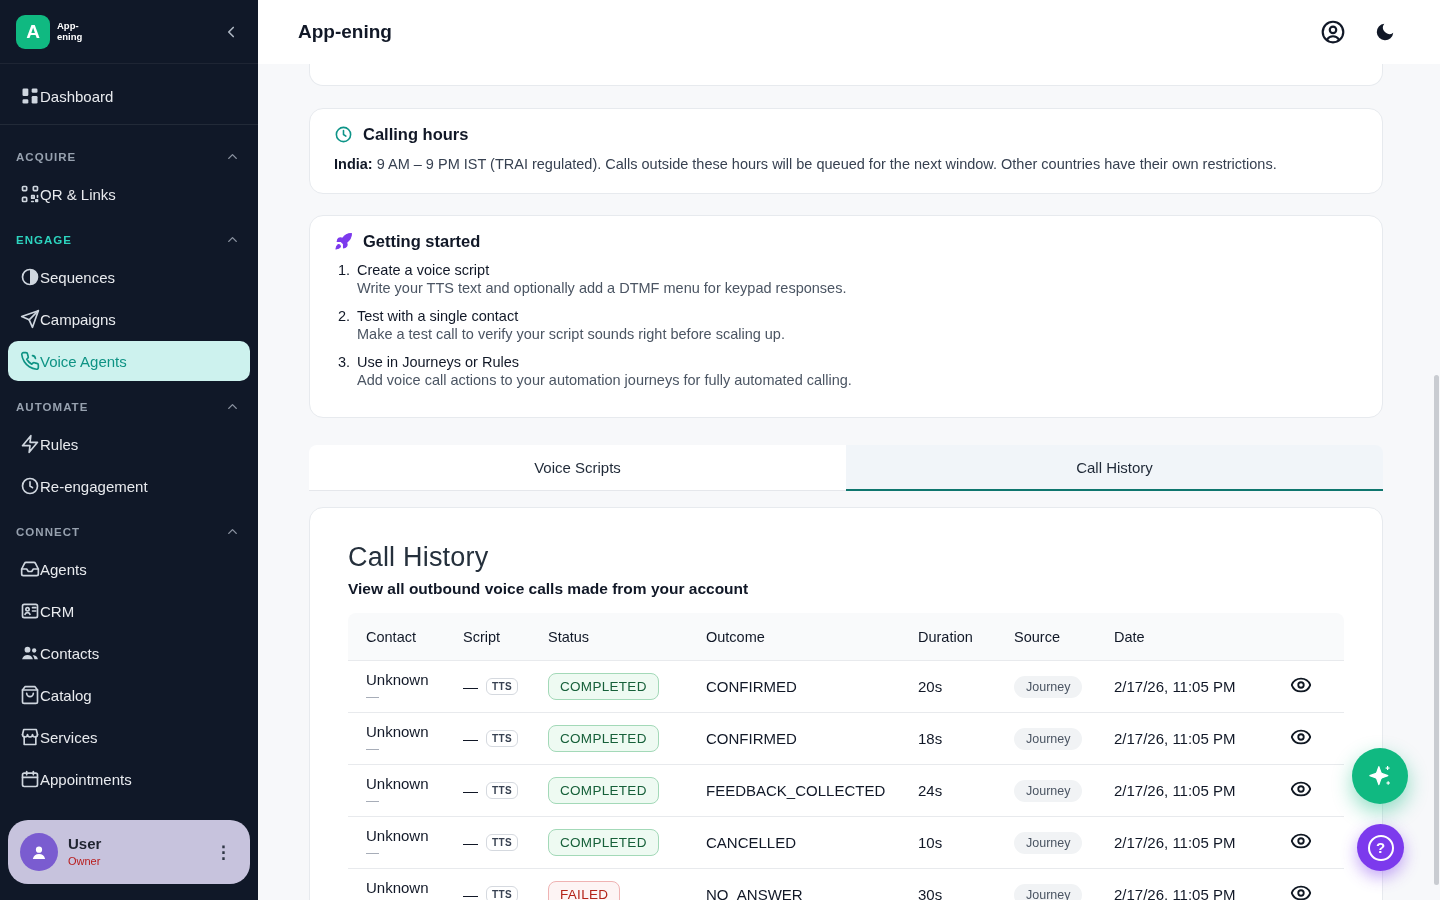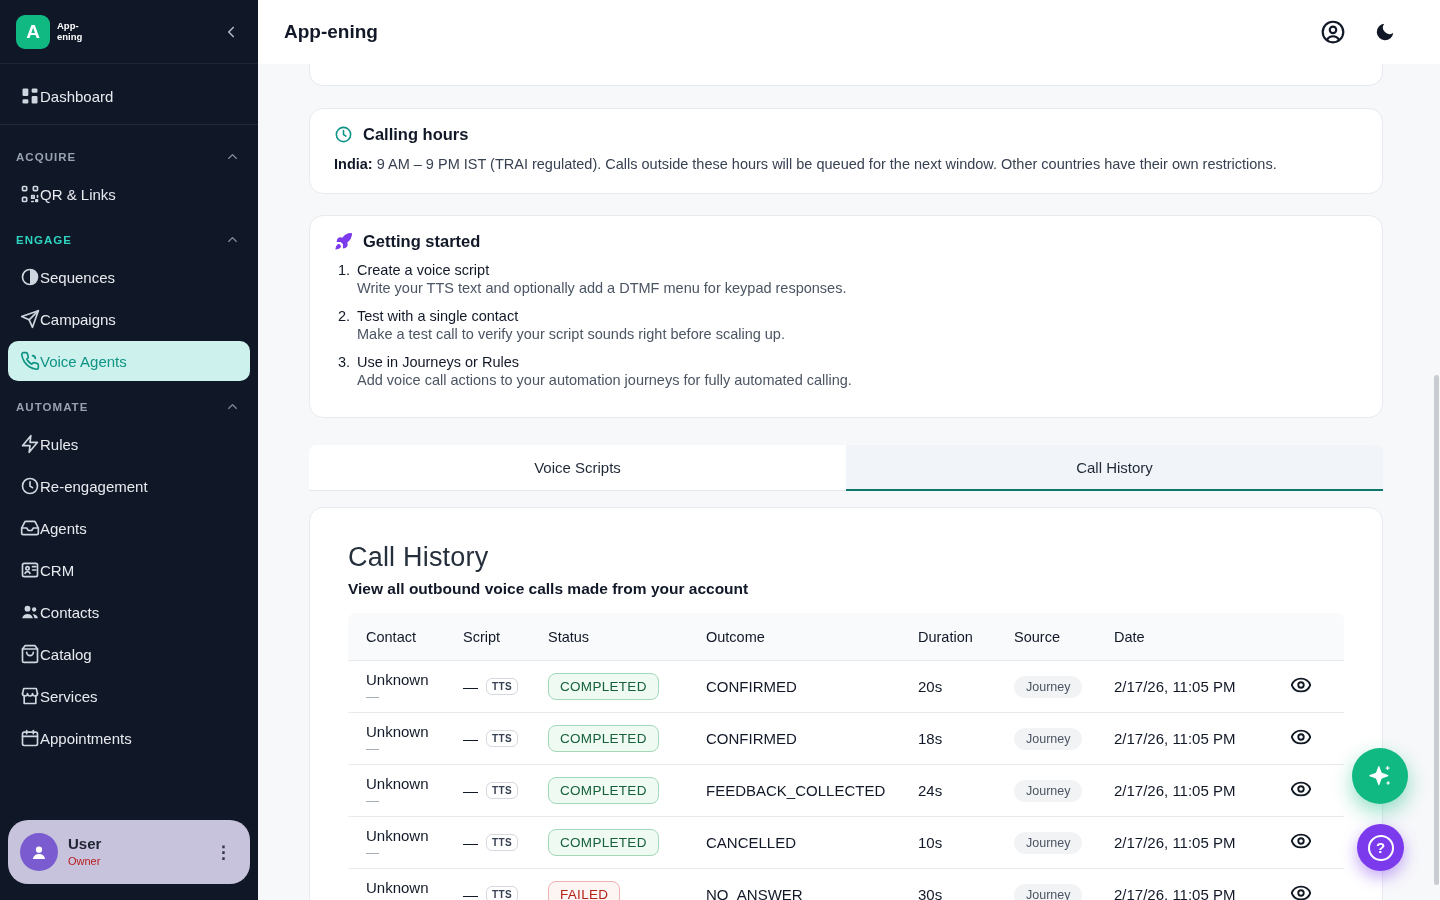--- a/index.html
+++ b/index.html
@@ -39,21 +39,21 @@
     display:flex; align-items:center; justify-content:center; flex:none; }
   .user-name { font-size:15px; font-weight:700; color:#1f2430; line-height:1.2; }
   .user-role { font-size:11px; color:#b91c1c; line-height:1.2; margin-top:2px; }
   .user-menu { margin-left:auto; background:none; border:none; color:#2f3644;
     font-size:17px; font-weight:700; cursor:pointer; padding:4px 6px; }
 
   
   .main { flex:1; display:flex; flex-direction:column; position:relative;
     background:#f7f8fa; overflow:hidden; }
   .topbar { height:64px; flex:none; background:#fff; display:flex;
-    align-items:center; padding:0 44px 0 26px; }
+    align-items:center; padding:0 44px 0 40px; }
   .topbar-title { font-size:19px; font-weight:700; color:#111827; }
   .topbar-right { margin-left:auto; display:flex; align-items:center; gap:28px; }
   .icon-btn { background:none; border:none; cursor:pointer; display:flex; padding:0; color:#111827; }
 
   .content { flex:1; padding:0 57px 1px 51px; overflow:hidden; }
   .card { background:#fff; border:1px solid #e7eaee; border-radius:14px; }
   .partial-card { height:22px; background:#fff; border:1px solid #e7eaee;
     border-top:none; border-radius:0 0 14px 14px; }
   .ch-card { margin-top:22px; padding:16px 24px 20px; }
   .card-title-row { display:flex; align-items:center; gap:10px; font-size:16.5px;
@@ -204,20 +204,26 @@
         <span>Rules</span>
       </div>
       <div class="sb-item">
         <svg width="20" height="20" viewBox="0 0 24 24" fill="none" stroke="currentColor" stroke-width="2" stroke-linecap="round" stroke-linejoin="round">
             <circle cx="12" cy="12" r="9"></circle>
             <path d="M12 7v5l3 2"></path>
           </svg>
         <span>Re-engagement</span>
       </div>
 
+      <div class="sb-section">
+        <span class="sb-section-label">CONNECT</span>
+        <svg width="15" height="15" viewBox="0 0 24 24" fill="none" stroke="currentColor" stroke-width="2.2" stroke-linecap="round" stroke-linejoin="round">
+            <path d="M18 15 12 9 6 15"></path>
+          </svg>
+      </div>
       <div class="sb-item">
         <svg width="20" height="20" viewBox="0 0 24 24" fill="none" stroke="currentColor" stroke-width="2" stroke-linecap="round" stroke-linejoin="round">
             <path d="M22 12h-6l-2 3h-4l-2-3H2"></path>
             <path d="M5.45 5.11 2 12v6a2 2 0 0 0 2 2h16a2 2 0 0 0 2-2v-6l-3.45-6.89A2 2 0 0 0 16.76 4H7.24a2 2 0 0 0-1.79 1.11z"></path>
           </svg>
         <span>Agents</span>
       </div>
       <div class="sb-item">
         <svg width="20" height="20" viewBox="0 0 24 24" fill="none" stroke="currentColor" stroke-width="2" stroke-linecap="round" stroke-linejoin="round">
             <rect x="3" y="4" width="18" height="16" rx="2"></rect>

